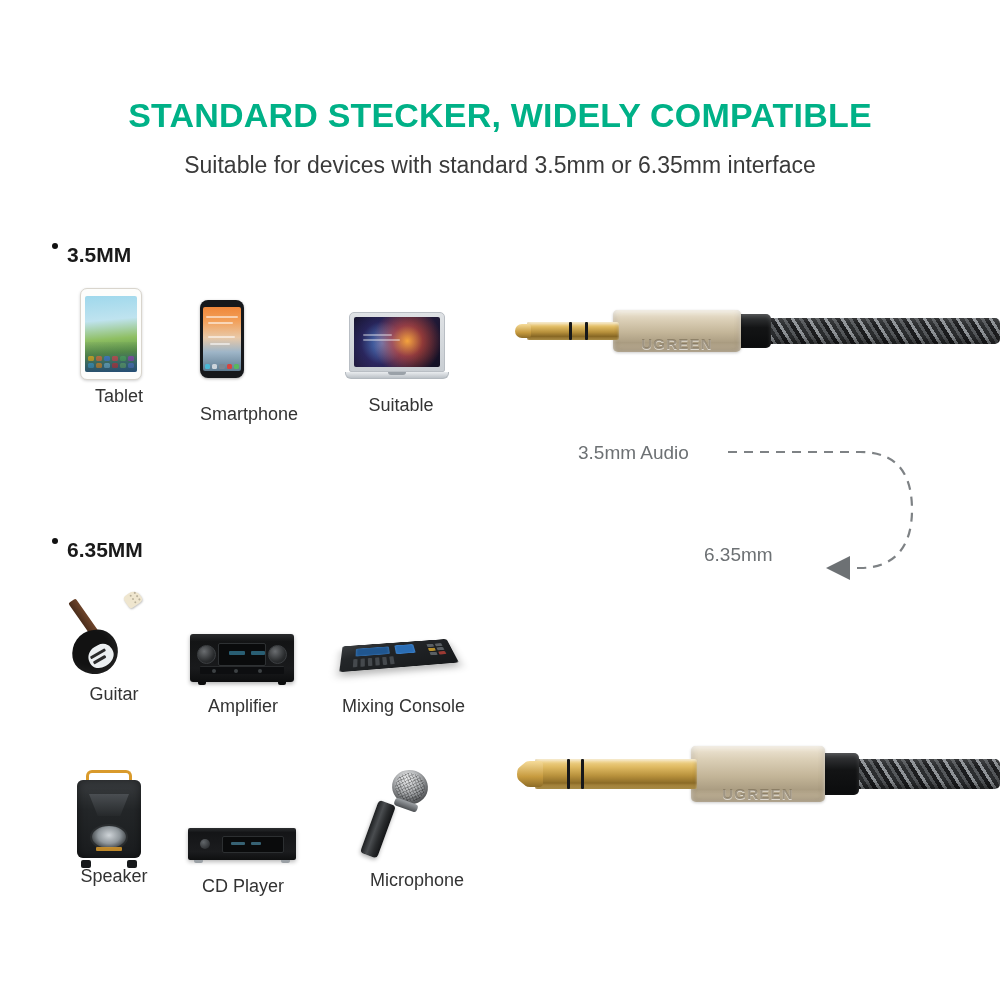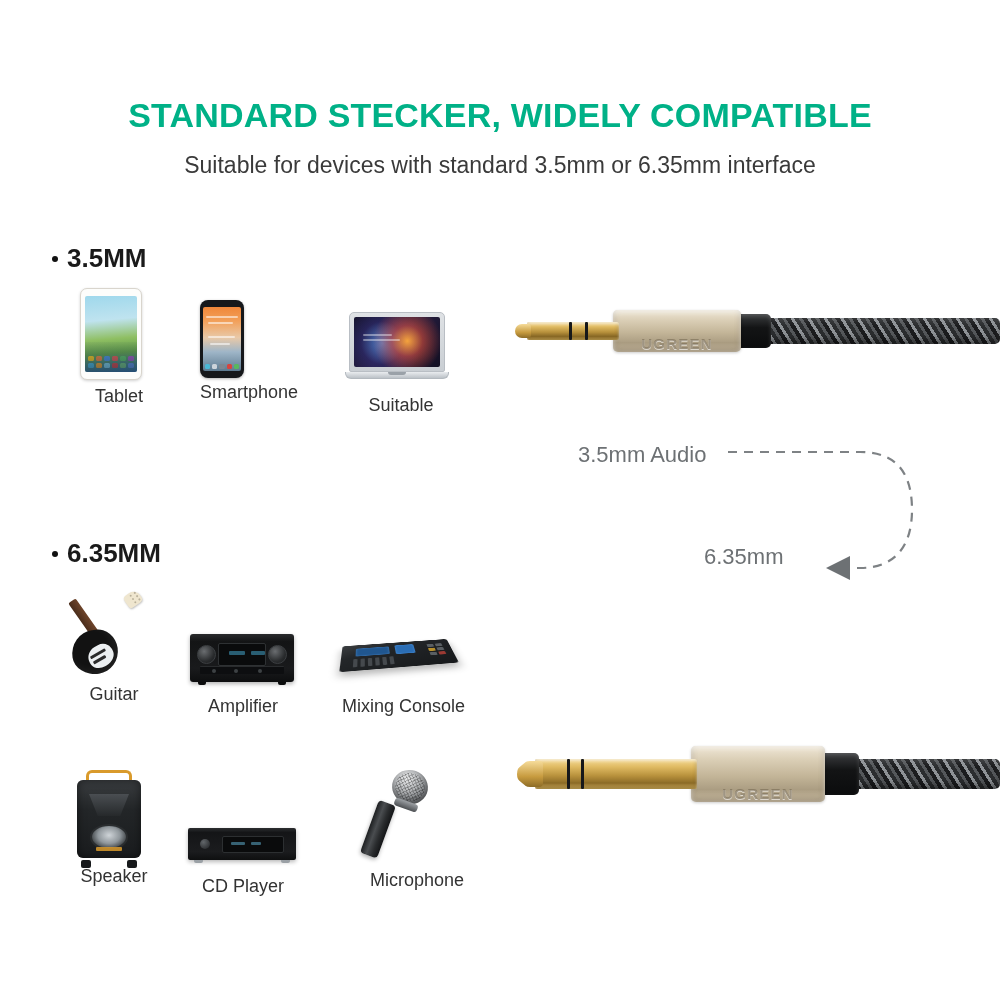--- a/index.html
+++ b/index.html
@@ -17,22 +17,22 @@
     font-size:34px;font-weight:bold;letter-spacing:.2px;
     color:#00b187;font-family:"Liberation Sans", sans-serif;
   }
   .subhead{
     position:absolute;left:0;top:152px;width:1000px;text-align:center;
     font-size:23px;font-weight:400;color:#3a3a3a;
   }
 
   
   .section-label{
-    position:absolute;font-size:26px;font-weight:bold;color:#1a1a1a;
-    display:flex;align-items:center;gap:9px;
+    position:absolute;font-size:21px;font-weight:bold;color:#1a1a1a;
+    display:flex;align-items:flex-start;gap:9px;
   }
   .section-label .dot{
     width:6px;height:6px;border-radius:50%;background:#111;display:inline-block;
   }
 
   
   .dev{position:absolute;text-align:center;}
   .dev .art{position:relative;margin:0 auto;}
   .dev .cap{
     font-size:18px;color:#333;font-weight:400;white-space:nowrap;
@@ -342,21 +342,21 @@
     position:absolute;top:0;bottom:0;width:3px;background:#17181a;border-radius:1px;
   }
   .tip{
     position:absolute;top:50%;transform:translateY(-50%);
     background:linear-gradient(180deg,#f6dc9a,#c79b3f 60%,#8d6c27);
   }
 
   
   .callout{position:absolute;left:560px;top:420px;width:380px;height:180px;}
   .callout .lbl{
-    position:absolute;font-size:22px;color:#6d7174;white-space:nowrap;
+    position:absolute;font-size:19px;color:#6d7174;white-space:nowrap;
   }
   .callout .lbl.top{left:18px;top:22px;}
   .callout .lbl.bot{left:144px;top:124px;}
 </style>
 </head>
 <body>
 
 <div class="stage">
 
   <div class="headline">STANDARD STECKER, WIDELY COMPATIBLE</div>
@@ -402,21 +402,21 @@
           <div class="dock">
               <b></b>
               <b></b>
               <b></b>
               <b></b>
               <b></b>
             </div>
         </div>
       </div>
     </div>
-    <div class="cap" style="margin-top:4px">Smartphone</div>
+    <div class="cap" style="margin-top:26px">Smartphone</div>
   </div>
 
   <div class="dev" style="left:345px;top:312px;width:112px;">
     <div class="art">
       <div class="nb">
         <div class="lid">
             <div class="scr">
               <s></s>
               <s></s>
             </div>

